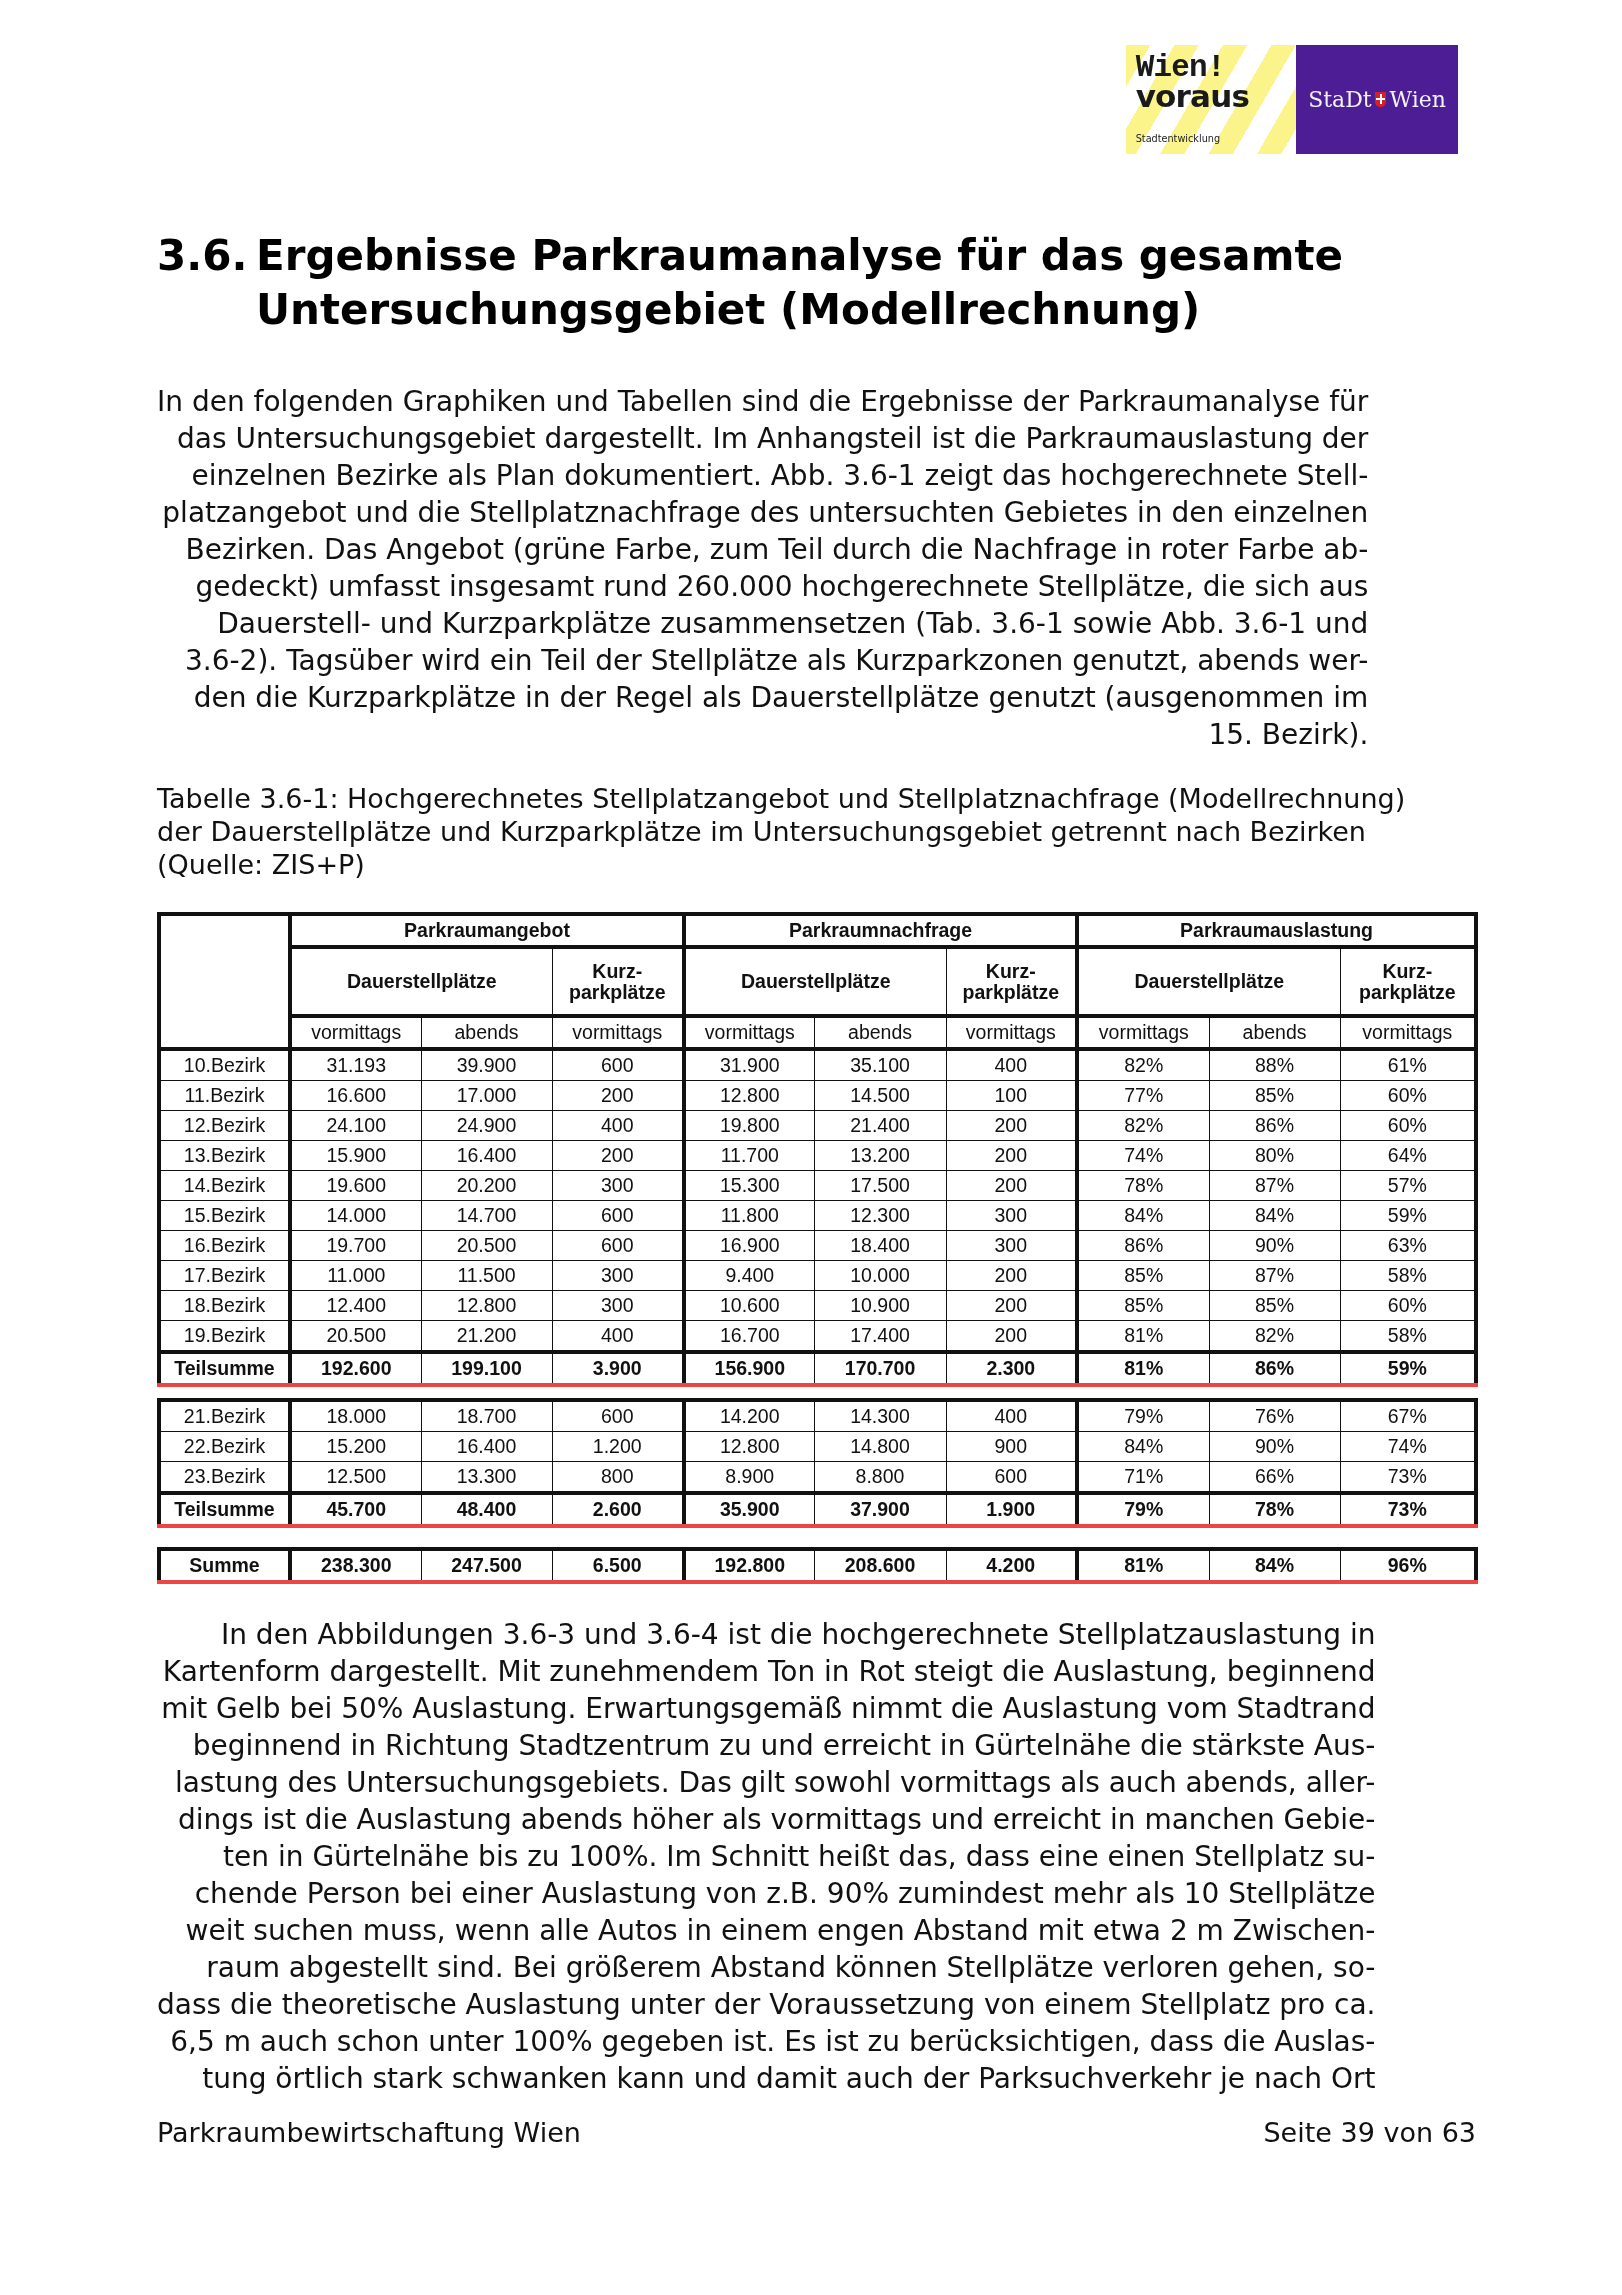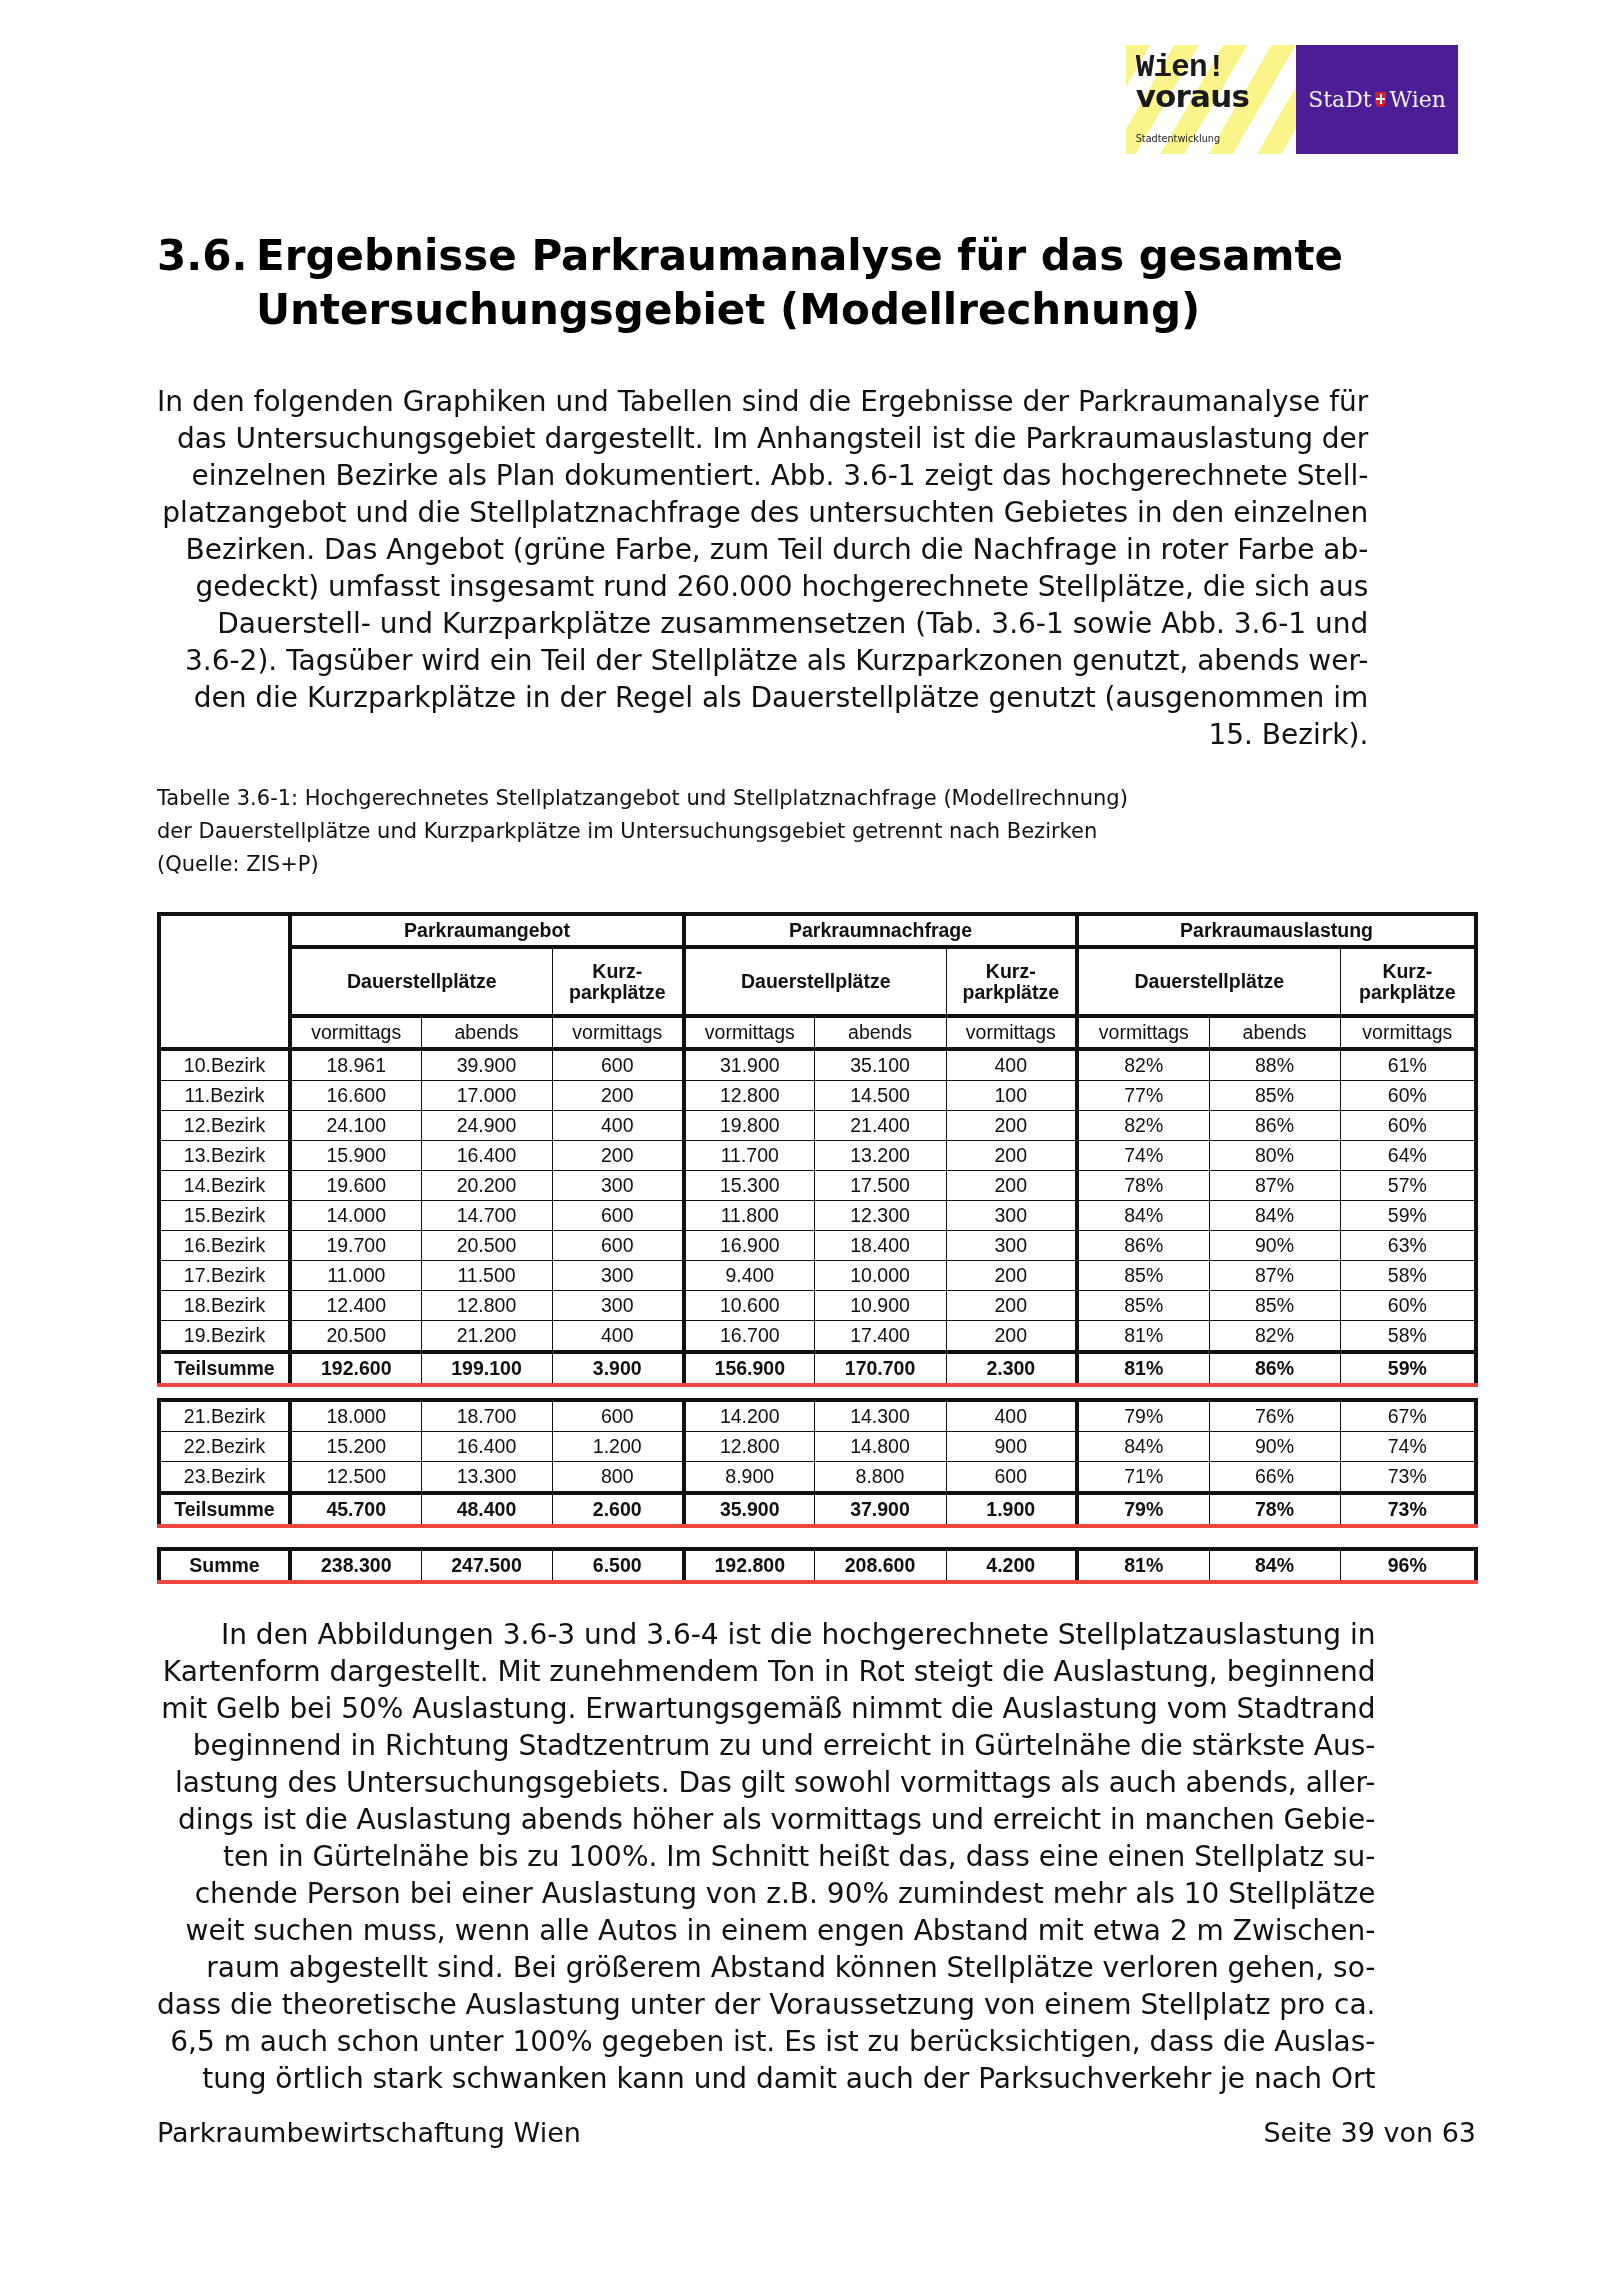--- a/index.html
+++ b/index.html
@@ -19,21 +19,21 @@
   .logo-stadt .shield::after { content: ""; position: absolute; top: 1.6px; bottom: 3.2px; left: 4.9px; width: 2.4px; background: #fff; }
 
   
   .heading { left: 157px; top: 229px; width: 1330px; font-family: "DejaVu Sans", sans-serif; font-weight: bold; font-size: 42px; line-height: 54px; color: #000; }
   .heading .num { display: inline-block; width: 99px; }
   .heading .line2 { padding-left: 99px; }
 
   .para { font-family: "DejaVu Sans", sans-serif; font-size: 28px; line-height: 37px; color: #111; }
   .para div { white-space: nowrap; text-align: right; }
   .p1 { left: 157px; top: 383px; }
-  .caption { left: 157px; top: 782px; font-family: "DejaVu Sans", sans-serif; font-size: 21px; line-height: 33px; color: #111; }
+  .caption { left: 157px; top: 782px; font-family: "DejaVu Sans", sans-serif; font-size: 27px; line-height: 33px; color: #111; }
   .caption div { white-space: nowrap; }
   .p2 { left: 157px; top: 1616px; }
 
   
   table.dt { border-collapse: collapse; font-family: "Liberation Sans", sans-serif; font-size: 19.5px; color: #111; table-layout: fixed; }
   table.dt td { border: 1.6px solid #111; text-align: center; padding: 0; height: 29px; line-height: 21px; white-space: nowrap; }
   table.dt td.thick-l { border-left: 4px solid #111; }
   table.dt td.thick-r { border-right: 4px solid #111; }
   table.dt tr.thick-t td { border-top: 4px solid #111; }
   table.dt tr.thick-b td { border-bottom: 4px solid #ef4444; }
@@ -122,21 +122,21 @@
     <td>abends</td>
     <td class="thick-r">vormittags</td>
     <td>vormittags</td>
     <td>abends</td>
     <td class="thick-r">vormittags</td>
   </tr>
   </tbody>
     <tbody id="block1-body">
       <tr class="thick-t">
         <td class="thick-l thick-r">10.Bezirk</td>
-        <td>18.961</td>
+        <td>31.193</td>
         <td>39.900</td>
         <td class="thick-r">600</td>
         <td>31.900</td>
         <td>35.100</td>
         <td class="thick-r">400</td>
         <td>82%</td>
         <td>88%</td>
         <td class="thick-r">61%</td>
       </tr>
       <tr>

